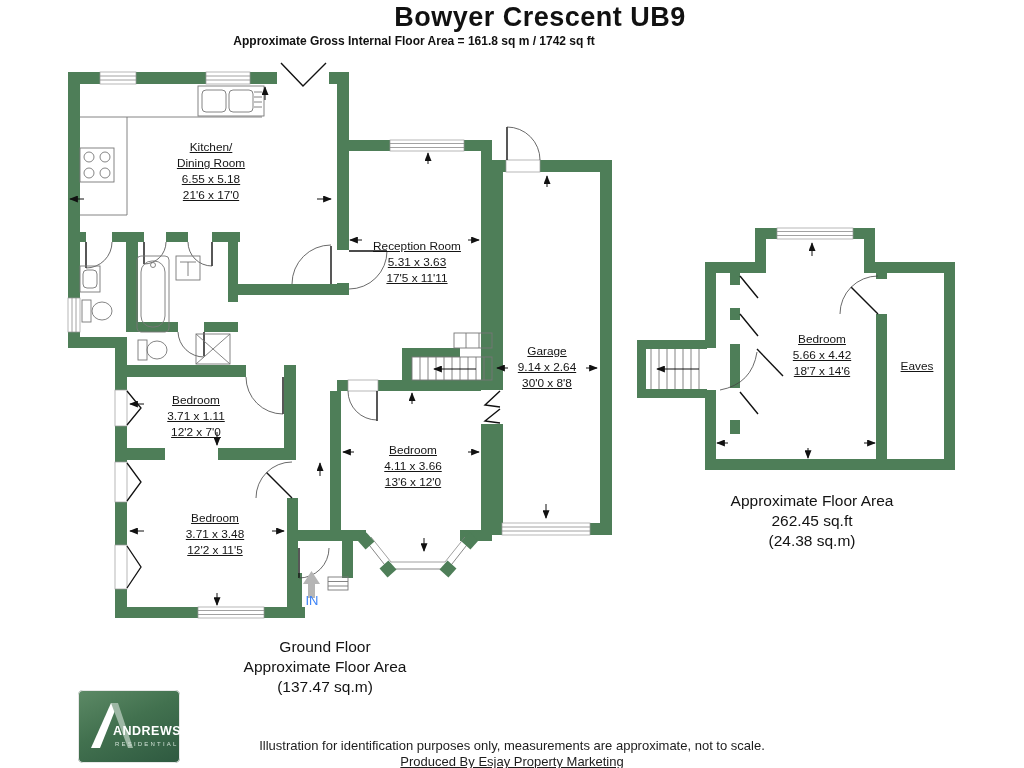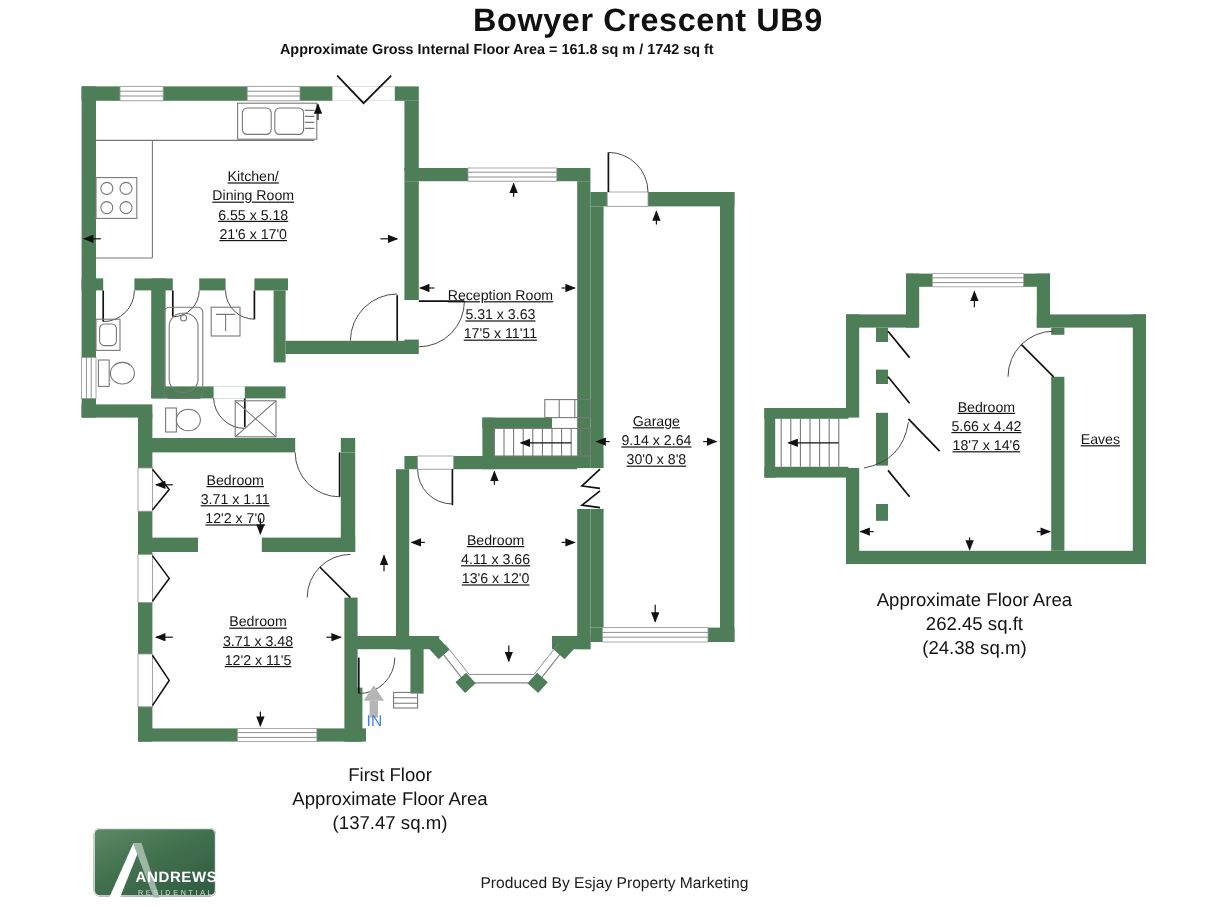--- a/index.html
+++ b/index.html
@@ -10,22 +10,22 @@
   #subtitle{top:34px;left:0;width:828px;text-align:center;font-size:12px;font-weight:bold;}
   .room-label{position:absolute;transform:translateX(-50%);text-align:center;
               font-size:11.8px;line-height:16px;color:#151515;}
   .room-label span{display:block;white-space:pre-line;text-decoration:underline;}
   .floor-caption{position:absolute;transform:translateX(-50%);text-align:center;
                  font-size:15.5px;line-height:20px;color:#131313;}
   .floor-caption span{display:block;}
   #in-label{transform:translateX(-50%);font-size:13px;color:#3b82f6;}
   #footer1,#footer2{left:0;width:1024px;text-align:center;font-size:13px;color:#1c1c1c;}
   #footer1{top:738px;}
-  #footer2{top:728px;}
-  #logo{left:78px;top:690px;width:102px;height:57px;border-radius:5px;
+  #footer2{top:754px;text-decoration:underline;}
+  #logo{left:78px;top:690px;width:102px;height:73px;border-radius:5px;
         background:linear-gradient(155deg,#5d8a66 0%,#42714f 45%,#2e5940 100%);
         box-shadow:0 0 0 1px #e7e7e7 inset;}
   svg{display:block;}
 </style>
 </head>
 <body>
 
 <div id="stage">
 
   <div id="title" class="abs">Bowyer Crescent UB9</div>
@@ -318,34 +318,35 @@
     <span>Bedroom</span>
     <span>5.66 x 4.42</span>
     <span>18'7 x 14'6</span>
   </div>
   <div class="room-label" style="left:917px;top:358px">
     <span>Eaves</span>
   </div>
   <div id="in-label" class="abs" style="left:312px;top:593px">IN</div>
 
   <div class="floor-caption" style="left:325px;top:637px">
-    <span>First Floor</span>
+    <span>Ground Floor</span>
     <span>Approximate Floor Area</span>
     <span>(137.47 sq.m)</span>
   </div>
   <div class="floor-caption" style="left:812px;top:491px">
     <span>Approximate Floor Area</span>
     <span>262.45 sq.ft</span>
     <span>(24.38 sq.m)</span>
   </div>
 
   <div id="logo" class="abs">
     <svg width="102" height="73" viewBox="0 0 102 73">
       <polygon points="13,58 33,13 40,13 22,58" fill="#ffffff"></polygon>
       <polygon points="33,13 40,13 55,58 50,58" fill="#9db7a4"></polygon>
       <text x="35" y="45" font-size="12.5" font-weight="bold" letter-spacing="0.5" fill="#ffffff" font-family="Liberation Sans, sans-serif">ANDREWS</text>
       <text x="37" y="56" font-size="6" letter-spacing="2.2" fill="#cfe0d4" font-family="Liberation Sans, sans-serif">RESIDENTIAL</text>
     </svg>
   </div>
 
+  <div id="footer1" class="abs">Illustration for identification purposes only, measurements are approximate, not to scale.</div>
   <div id="footer2" class="abs">Produced By Esjay Property Marketing</div>
 
 </div>
 
 </body></html>

